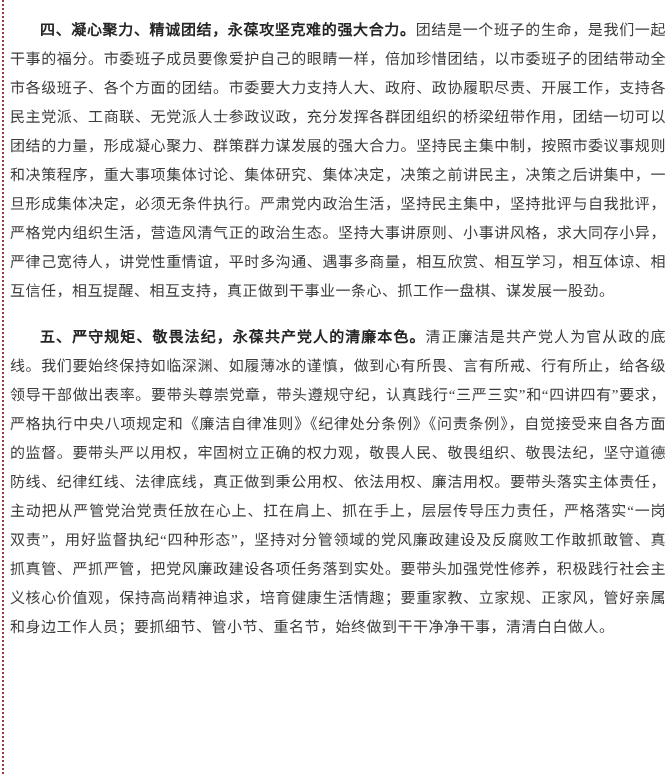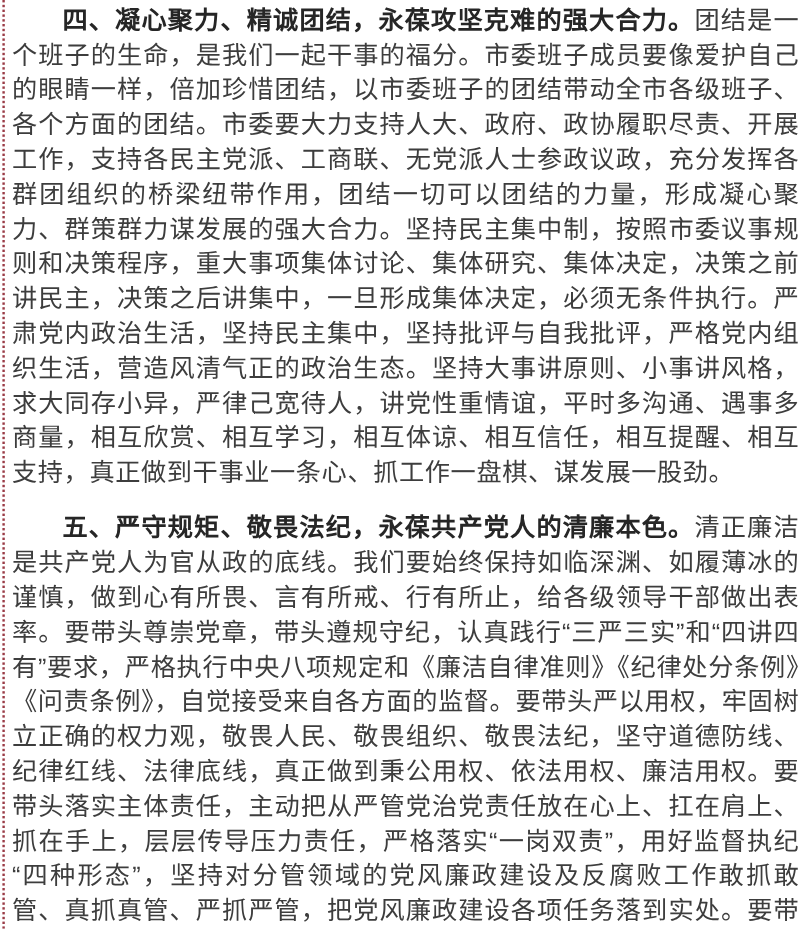--- a/index.html
+++ b/index.html
@@ -13,27 +13,28 @@
       height: 774px;
       background: #ffffff;
       border-left: 2px dotted #9a3b46;
       border-right: 2px dotted #9a3b46;
       margin-left: 2px;
       padding: 3px 6px 0 6px;
       overflow: hidden;
       font-family: "Liberation Sans", "DejaVu Sans", sans-serif;
     }
     .para {
-      margin: 0 0 17px 0;
-      font-size: 21px;
+      margin: 13px 0 17px 0;
+      font-size: 15px;
       line-height: 29px;
       text-align: justify;
       text-indent: 2em;
       color: #3d3d3d;
       letter-spacing: 0.5px;
+      font-family: Liberation Serif, serif;
     }
     .para-heading {
       font-weight: 700;
       color: #262626;
     }
     .para-body {
       font-weight: 400;
     }
   </style>
 </head>

